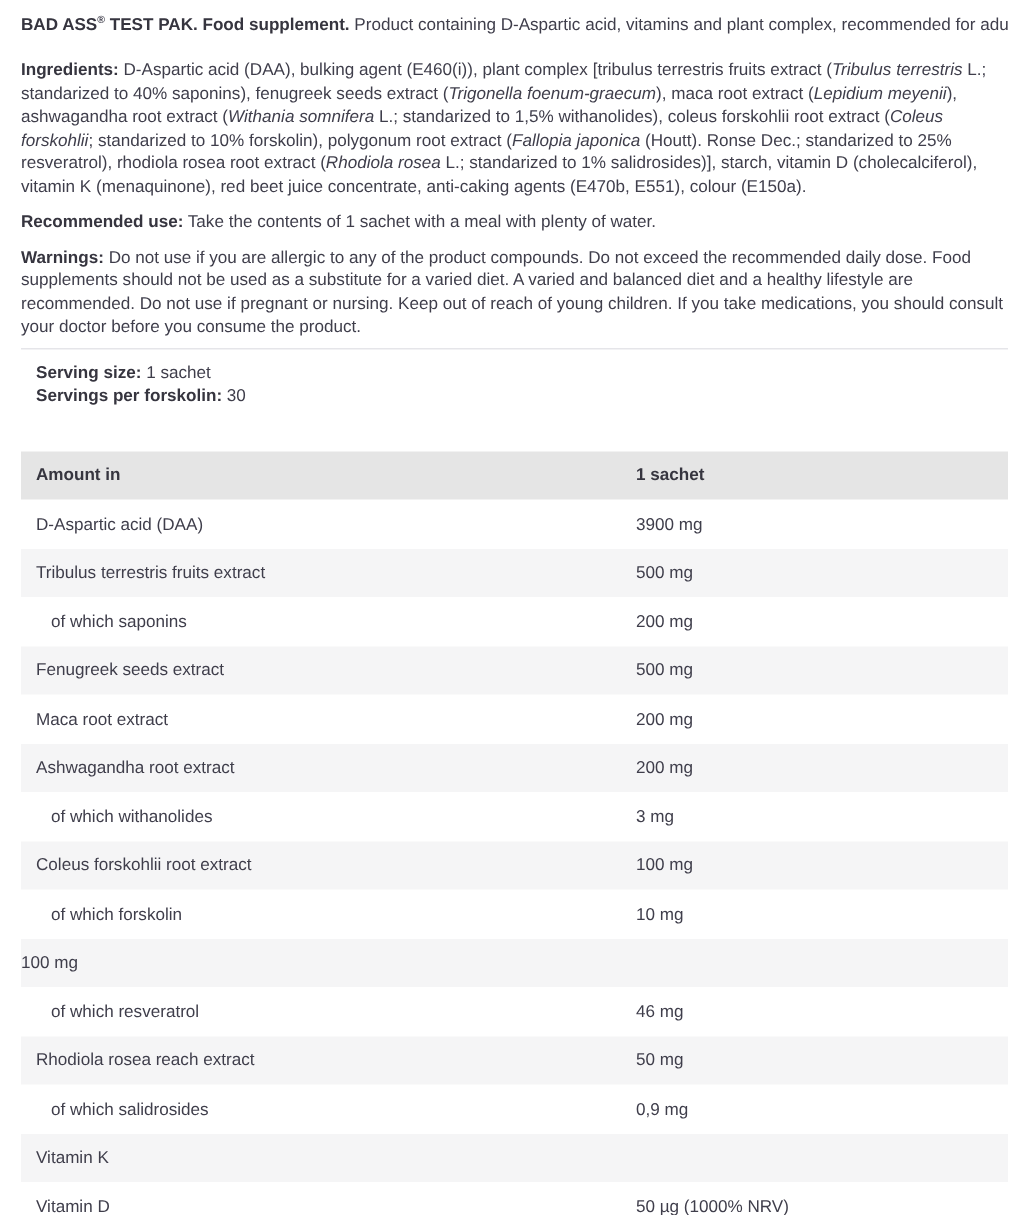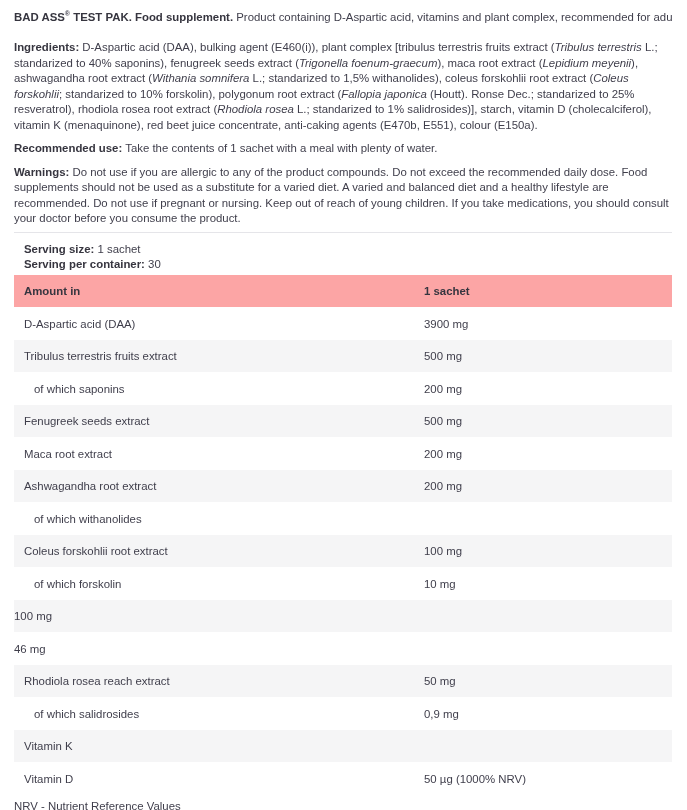--- a/index.html
+++ b/index.html
@@ -10,25 +10,25 @@
     -webkit-font-smoothing:antialiased;
   }
   .page{padding:6px 15px 0 14px;}
   .para{font-size:11.4px;line-height:15.5px;margin:0 0 8px 0;}
   .b{font-weight:bold;color:#36353f;}
   .i{font-style:italic;}
   .sup{font-size:7px;vertical-align:super;font-weight:bold;}
   .title{white-space:nowrap;overflow:hidden;margin-bottom:15px;}
   .warnings{margin-bottom:5px;}
   .divider{border:none;border-top:1px solid #e5e5e9;margin:0 0 9px 0;}
-  .serving{padding-left:10px;margin-bottom:2px;}
+  .serving{padding-left:10px;margin-bottom:28px;}
   .serving .para{margin:0;line-height:15.5px;}
   .ntable{width:658px;}
   .trow{display:flex;align-items:center;height:32.5px;font-size:11.4px;box-sizing:border-box;}
-  .thead{background:#fca5a5;font-weight:bold;color:#36353f;}
+  .thead{background:#e5e5e5;font-weight:bold;color:#36353f;}
   .rows .trow:nth-child(even){background:#f5f5f6;}
   .cname{width:410px;padding-left:10px;box-sizing:border-box;}
   .camt{flex:1;}
   .trow.sub .cname{padding-left:20px;}
   .footnote{font-size:11.4px;line-height:15px;margin:4px 0 0 0;}
 </style>
 </head>
 <body>
 
 <div class="page">
@@ -38,21 +38,21 @@
   <p class="para"><span class="b">Ingredients:</span><span> D-Aspartic acid (DAA), bulking agent (E460(i)), plant complex [tribulus terrestris fruits extract (</span><span class="i">Tribulus terrestris</span><span> L.; standarized to 40% saponins), fenugreek seeds extract (</span><span class="i">Trigonella foenum-graecum</span><span>), maca root extract (</span><span class="i">Lepidium meyenii</span><span>), ashwagandha root extract (</span><span class="i">Withania somnifera</span><span> L.; standarized to 1,5% withanolides), coleus forskohlii root extract (</span><span class="i">Coleus forskohlii</span><span>; standarized to 10% forskolin), polygonum root extract (</span><span class="i">Fallopia japonica</span><span> (Houtt). Ronse Dec.; standarized to 25% resveratrol), rhodiola rosea root extract (</span><span class="i">Rhodiola rosea</span><span> L.; standarized to 1% salidrosides)], starch, vitamin D (cholecalciferol), vitamin K (menaquinone), red beet juice concentrate, anti-caking agents (E470b, E551), colour (E150a).</span></p>
 
   <p class="para"><span class="b">Recommended use:</span><span> Take the contents of 1 sachet with a meal with plenty of water.</span></p>
 
   <p class="para warnings"><span class="b">Warnings:</span><span> Do not use if you are allergic to any of the product compounds. Do not exceed the recommended daily dose. Food supplements should not be used as a substitute for a varied diet. A varied and balanced diet and a healthy lifestyle are recommended. Do not use if pregnant or nursing. Keep out of reach of young children. If you take medications, you should consult your doctor before you consume the product.</span></p>
 
   <hr class="divider">
 
   <div class="serving">
     <p class="para"><span class="b">Serving size:</span><span> 1 sachet</span></p>
-    <p class="para"><span class="b">Serving per container:</span><span> 30</span></p>
+    <p class="para"><span class="b">Servings per forskolin:</span><span> 30</span></p>
   </div>
 
   <div class="ntable">
     <div class="trow thead">
       <div class="cname">Amount in</div>
       <div class="camt">1 sachet</div>
     </div>
     <div class="rows">
       <div class="trow">
         <div class="cname">D-Aspartic acid (DAA)</div>
@@ -73,33 +73,35 @@
       <div class="trow">
         <div class="cname">Maca root extract</div>
         <div class="camt">200 mg</div>
       </div>
       <div class="trow">
         <div class="cname">Ashwagandha root extract</div>
         <div class="camt">200 mg</div>
       </div>
       <div class="trow sub">
         <div class="cname">of which withanolides</div>
+        <div class="camt">3 mg</div>
       </div>
       <div class="trow">
         <div class="cname">Coleus forskohlii root extract</div>
         <div class="camt">100 mg</div>
       </div>
       <div class="trow sub">
         <div class="cname">of which forskolin</div>
         <div class="camt">10 mg</div>
       </div>
       <div class="trow">
         <div class="camt">100 mg</div>
       </div>
       <div class="trow sub">
+        <div class="cname">of which resveratrol</div>
         <div class="camt">46 mg</div>
       </div>
       <div class="trow">
         <div class="cname">Rhodiola rosea reach extract</div>
         <div class="camt">50 mg</div>
       </div>
       <div class="trow sub">
         <div class="cname">of which salidrosides</div>
         <div class="camt">0,9 mg</div>
       </div>

